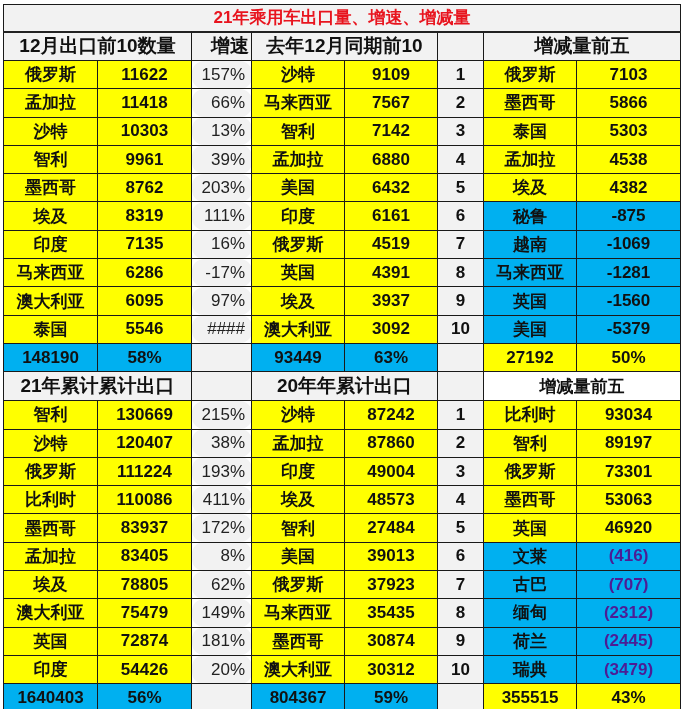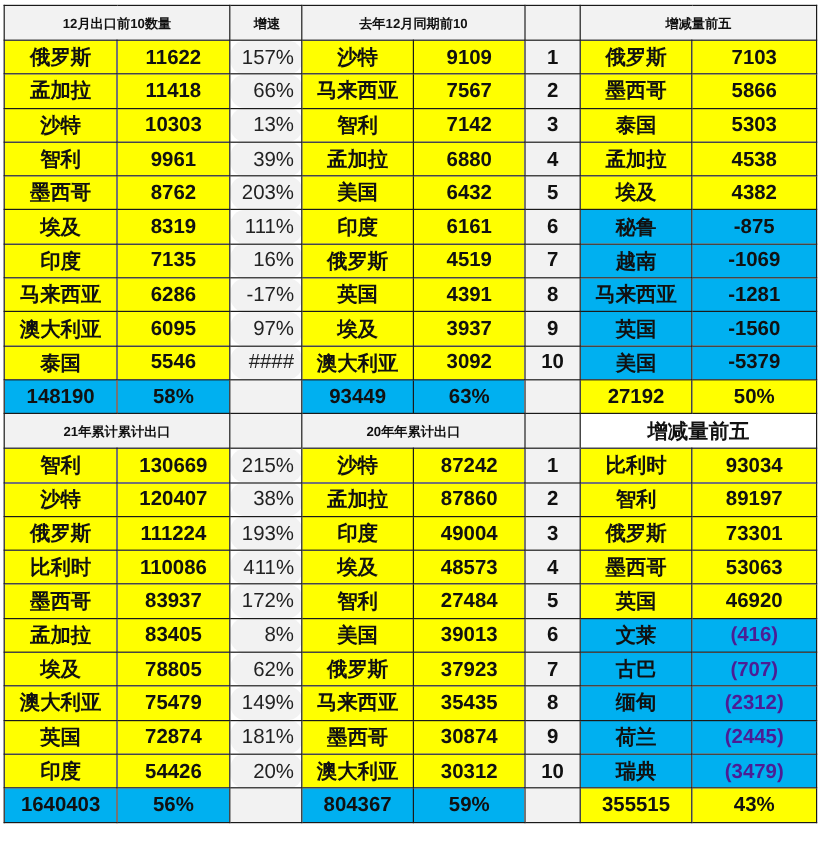--- a/index.html
+++ b/index.html
@@ -3,21 +3,21 @@
 <meta charset="utf-8">
 <style>
   * { box-sizing: border-box; margin: 0; padding: 0; }
   html, body { width: 683px; height: 709px; background: #ffffff; overflow: hidden; }
   body { font-family: "Liberation Sans", "DejaVu Sans", sans-serif; }
   .sheet { position: absolute; left: 3px; top: 4px; width: 677px; }
   table { border-collapse: collapse; table-layout: fixed; width: 677px; }
   td { border: 1px solid #1a1a1a; height: 28.3px; text-align: center; vertical-align: middle;
        font-size: 17px; font-weight: bold; color: #111; white-space: nowrap; overflow: hidden; padding: 0 2px; }
   td.title { height: 27px; background: #f2f2f2; color: #e8141e; font-size: 17px; font-weight: bold; border-bottom: 2px solid #222; }
-  td.hdr { background: #f2f2f2; font-size: 11px; height: 29px; }
+  td.hdr { background: #f2f2f2; font-size: 19px; height: 29px; }
   td.hdr-white { background: #ffffff; font-size: 17px; height: 29px; }
   td.y { background: #ffff00; }
   td.b { background: #00b0f0; }
   td.g { background: #f2f2f2; }
   td.pct { background: #f2f2f2; font-weight: normal; text-align: right; padding-right: 6px; font-size: 17px; color: #222; border-radius: 12px; }
   td.rank { background: #f2f2f2; font-weight: bold; }
   td.neg { color: #4c1d95; }
 </style>
 </head>
 <body>
@@ -29,22 +29,25 @@
         <col style="width:94px">
         <col style="width:60px">
     <col style="width:93px">
         <col style="width:93px">
         <col style="width:46px">
     <col style="width:93px">
         <col style="width:104px">
   </colgroup>
   <tbody id="tbody">
     <tr>
+      <td class="title" colspan="8">21年乘用车出口量、增速、增减量</td>
+    </tr>
+    <tr>
       <td class="hdr" colspan="2">12月出口前10数量</td>
-      <td class="hdr" style="text-align:center;padding-left:4px;">增速</td>
+      <td class="hdr" style="text-align:right;padding-left:4px;">增速</td>
       <td class="hdr" colspan="2">去年12月同期前10</td>
       <td class="hdr"></td>
       <td class="hdr" colspan="2">增减量前五</td>
     </tr>
   <tr>
           <td class="y">俄罗斯</td>
           <td class="y">11622</td>
           <td class="pct">157%</td>
           <td class="y">沙特</td>
           <td class="y">9109</td>

